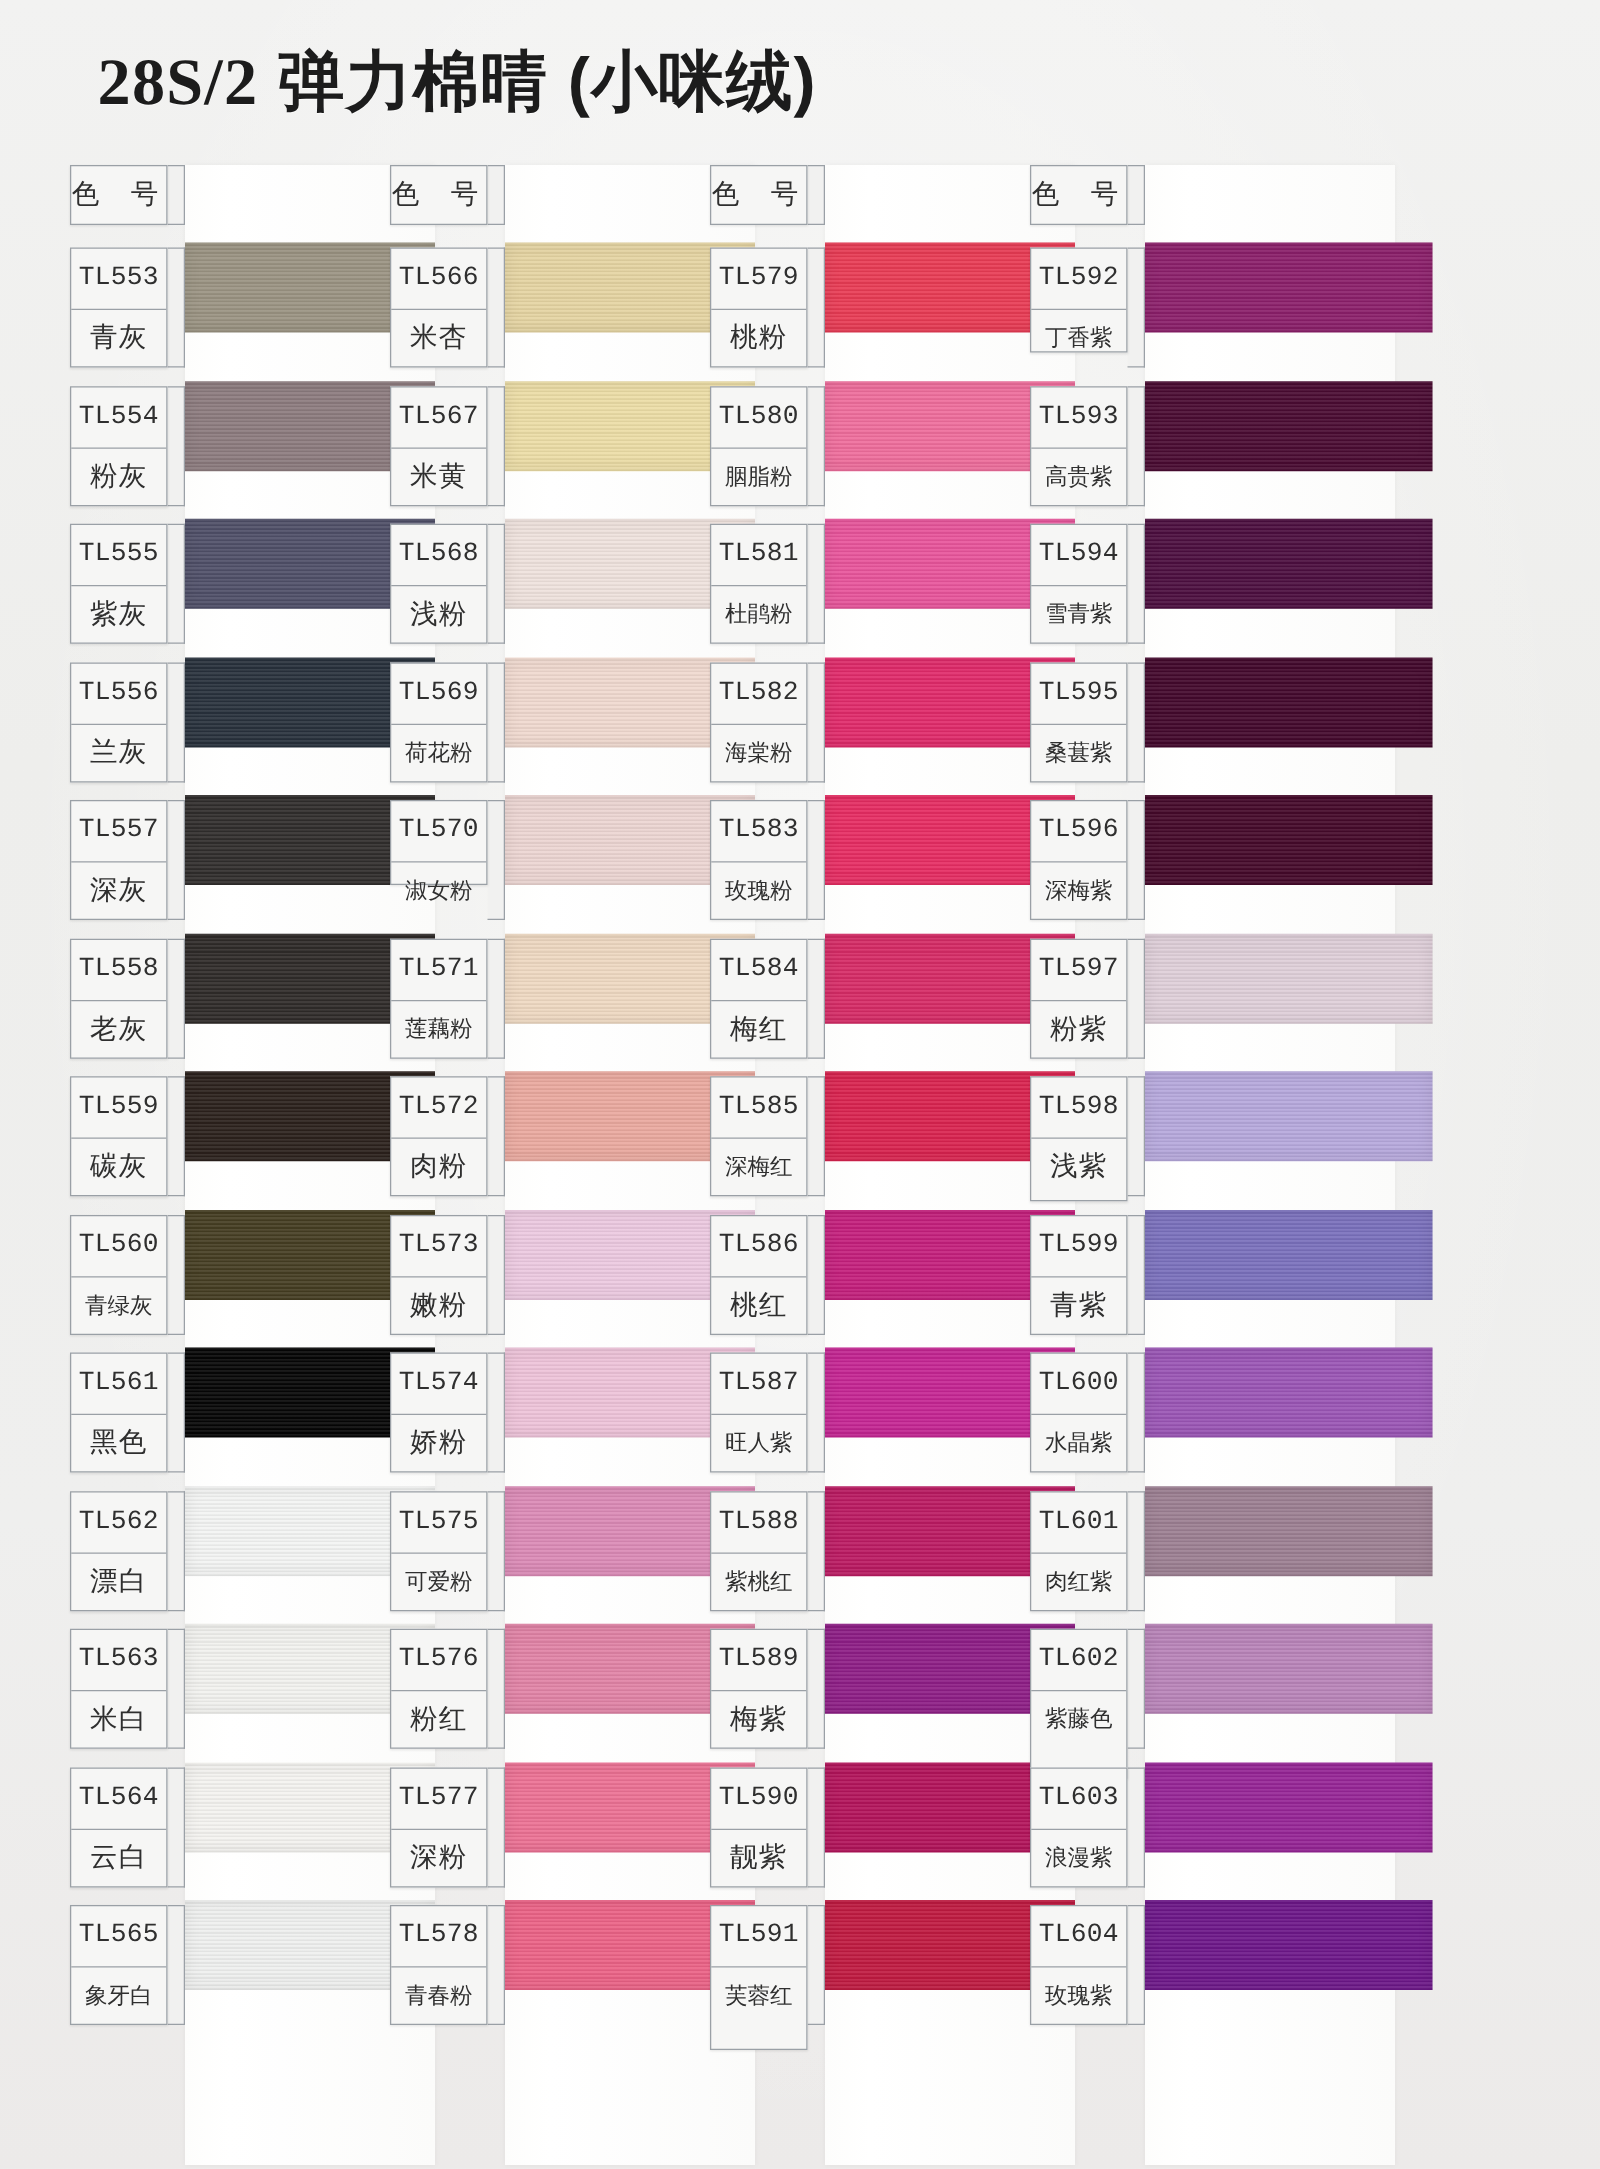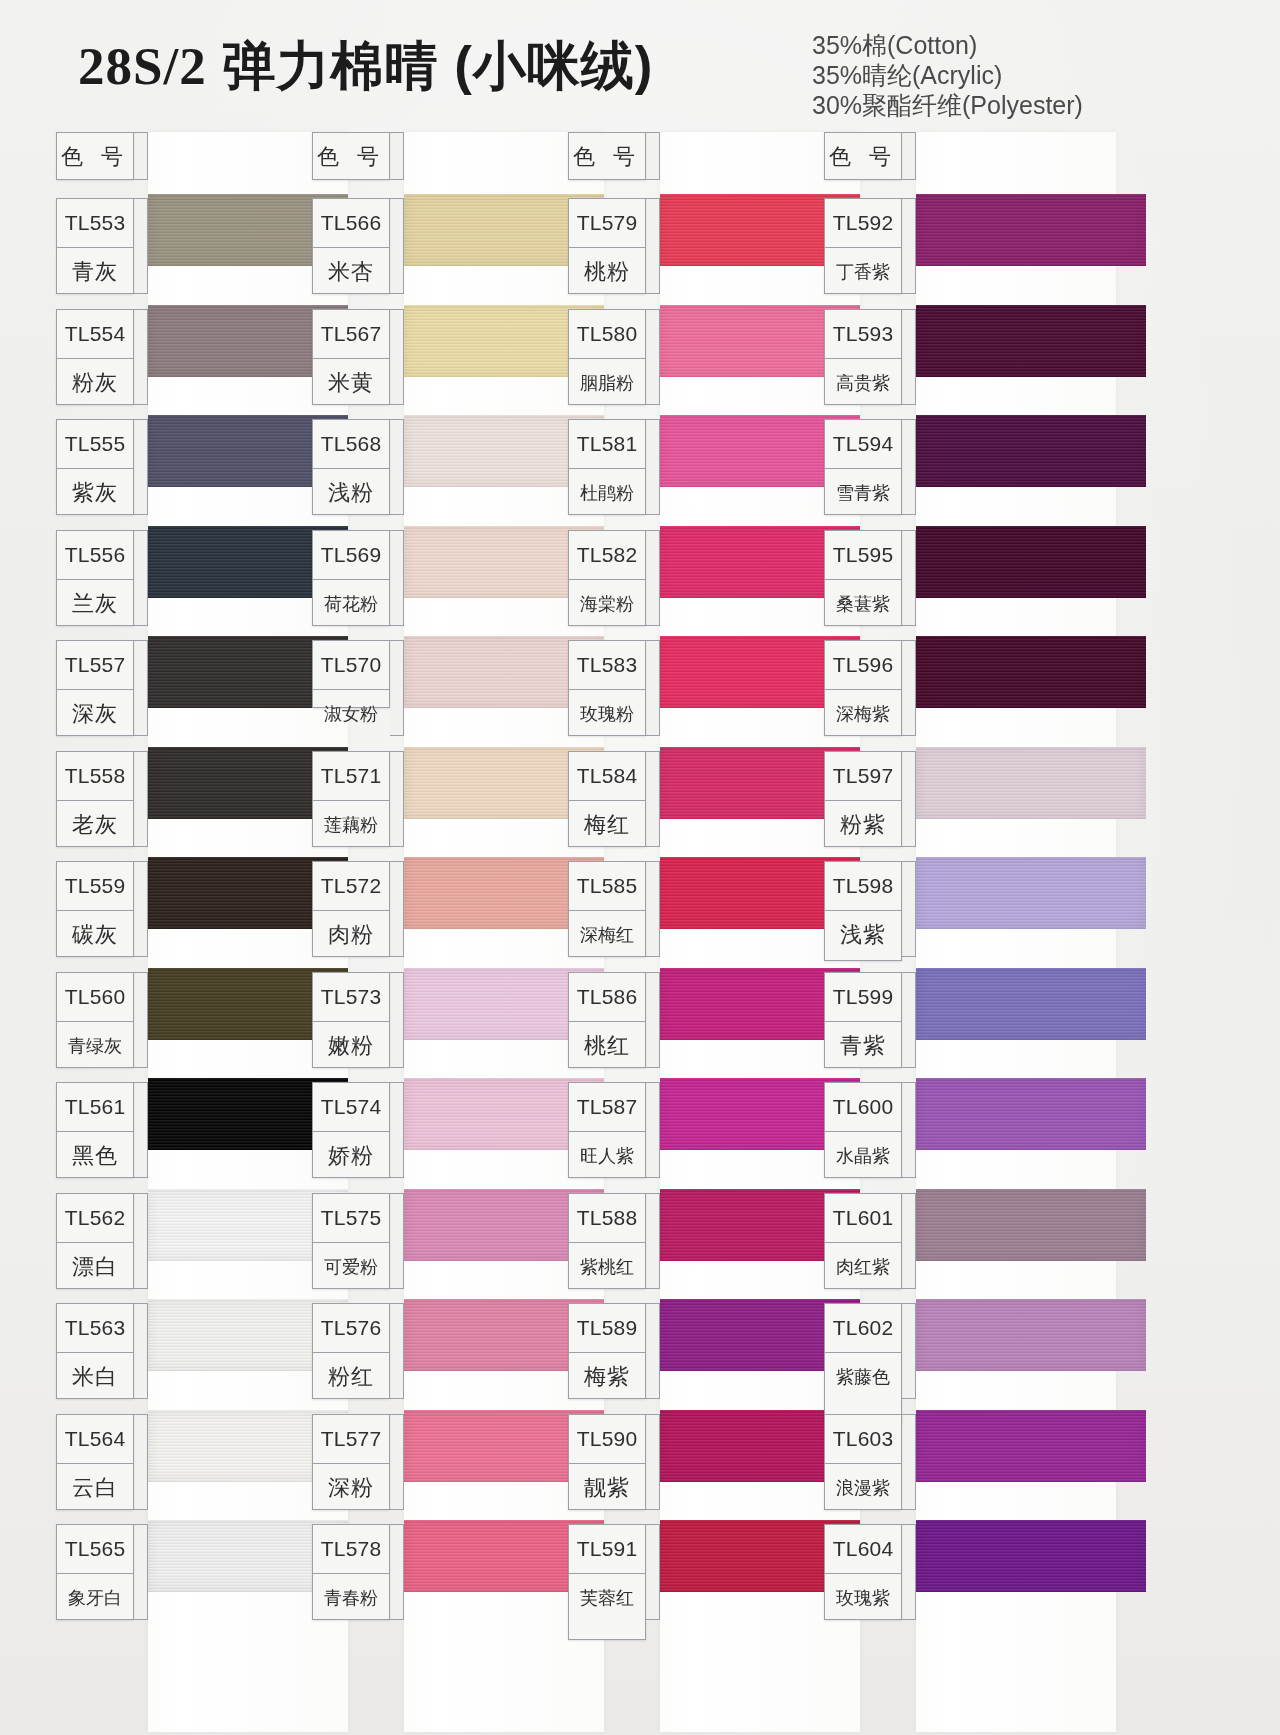--- a/index.html
+++ b/index.html
@@ -35,21 +35,21 @@
   }
   #title .code{font-family:"Liberation Serif","DejaVu Serif",serif;font-weight:700;}
   #comp{
     position:absolute;left:812px;top:31px;
     font-size:25px;line-height:29px;color:#4a4a4a;
     white-space:nowrap;
   }
   #comp div{margin-bottom:1px;}
 
   
-  .colblock{position:absolute;top:132px;width:292px;height:1600px;}
+  .colblock{position:absolute;top:132px;width:292px;height:1600px;font-family:Liberation Mono, monospace;}
   .colblock.c0{left:56px;}
   .colblock.c1{left:312px;}
   .colblock.c2{left:568px;}
   .colblock.c3{left:824px;}
 
   
   .strip{
     position:absolute;left:92px;top:0;width:200px;height:1600px;
     background:linear-gradient(90deg,#fdfdfc 0%,#ffffff 18%,#fbfbfa 100%);
     box-shadow:0 0 5px rgba(0,0,0,.05);
@@ -108,25 +108,20 @@
 </head>
 <body>
 
 <div id="card">
 
   <div id="header">
     <div id="title">
       <span class="code">28S/2</span>
       <span>弹力棉晴 (小咪绒)</span>
     </div>
-    <div id="comp">
-      <div>35%棉(Cotton)</div>
-      <div>35%晴纶(Acrylic)</div>
-      <div>30%聚酯纤维(Polyester)</div>
-    </div>
   </div>
 
   <div id="grid"></div>
 
 <div class="colblock c0">
       <div class="strip"></div>
       <div class="row" style="top: 0px;">
         <div class="notch" style="height:48px"></div>
         <div class="labelbox header" style="height:48px">
           <div class="cell code">色 号</div>
@@ -467,21 +462,21 @@
       <div class="strip"></div>
       <div class="row" style="top: 0px;">
         <div class="notch" style="height:48px"></div>
         <div class="labelbox header" style="height:48px">
           <div class="cell code">色 号</div>
         </div>
       </div>
       <div class="row" style="top: 66px;">
         <div class="swatch wide" style="top:-4px;background-color:#8b1f6a"></div>
         <div class="notch" style="height:96px"></div>
-        <div class="labelbox" style="height:96px">
+        <div class="labelbox" style="height:84px">
           <div class="cell code">TL592</div>
           <div class="cell name narrow">丁香紫</div>
         </div>
       </div>
       <div class="row" style="top: 176.5px;">
         <div class="swatch wide" style="top:-4px;background-color:#4a0b32"></div>
         <div class="notch" style="height:96px"></div>
         <div class="labelbox" style="height:96px">
           <div class="cell code">TL593</div>
           <div class="cell name narrow">高贵紫</div>

